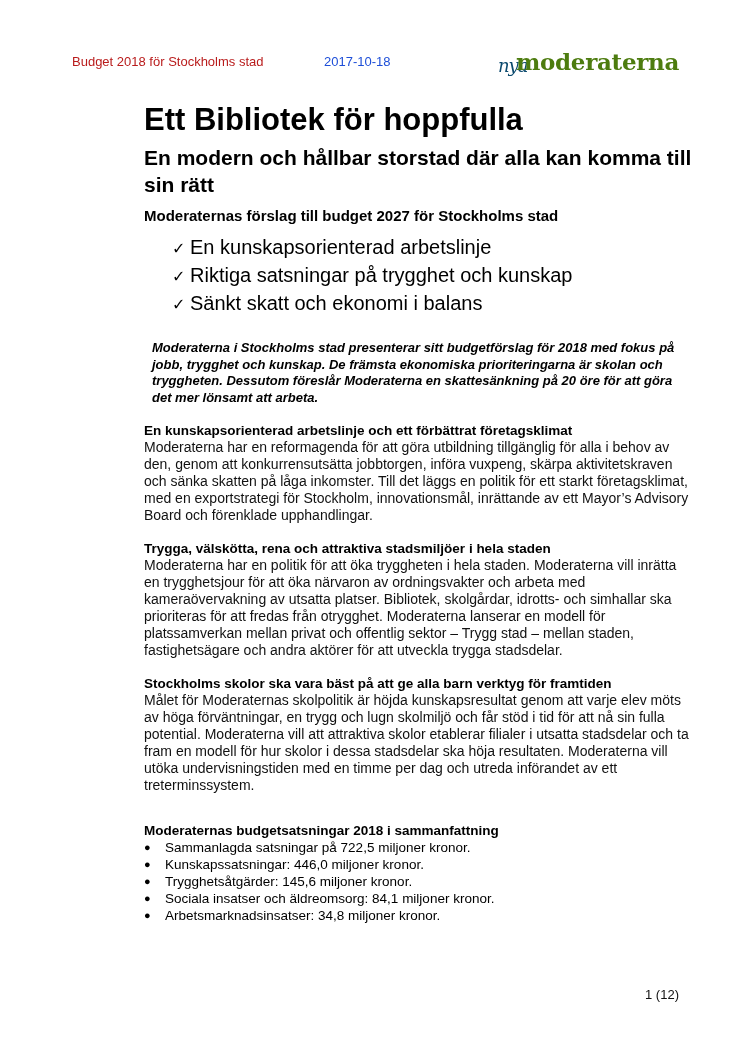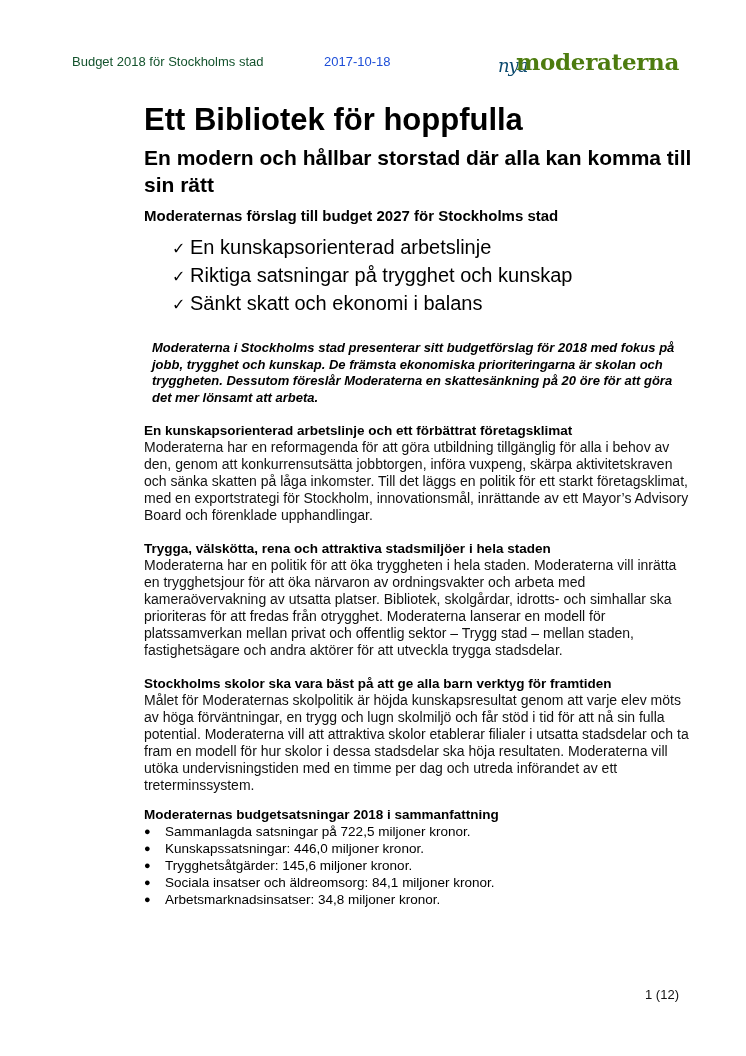--- a/index.html
+++ b/index.html
@@ -2,21 +2,21 @@
 <html><head>
   <meta charset="utf-8">
   <style>
     html, body { margin: 0; padding: 0; background: #ffffff; }
     body {
       width: 746px; height: 1056px; position: relative; overflow: hidden;
       font-family: "Liberation Sans", sans-serif; color: #000;
     }
     .header-left {
       position: absolute; left: 72px; top: 54px;
-      font-size: 13px; color: #14532d;
+      font-size: 13px; color: #b91c1c;
     }
     .header-date { position: absolute; left: 324px; top: 54px; font-size: 13px; color: #1d4ed8; }
     .logo { position: absolute; left: 498px; top: 40px; height: 36px; width: 220px; }
     .logo-nya {
       position: absolute; left: 0; top: 15px;
       font-family: "DejaVu Serif", serif; font-style: italic;
       font-size: 18px; color: #0c4a6e; letter-spacing: -1px;
     }
     .logo-main {
       position: absolute; left: 18px; top: 8px;
@@ -30,21 +30,21 @@
     .checks { list-style: none; margin: 8px 0 0 0; padding: 0 0 0 28px; }
     .checks li { font-size: 20px; line-height: 26px; }
     .checks .check { display: inline-block; width: 14px; margin-right: 4px; font-family: "DejaVu Sans", sans-serif; font-size: 16px; }
     .intro {
       font-size: 13px; font-weight: bold; font-style: italic;
       line-height: 16.6px; margin: 22px 0 0 8px;
     }
     .section { margin-top: 16px; }
     .section h2 { font-size: 13.5px; font-weight: bold; margin: 0; line-height: 17px; }
     .section p { font-size: 14px; margin: 0; line-height: 17px; color: #111; }
-    .summary { margin-top: 12px; }
+    .summary { margin-top: 28px; }
     .summary h2 { font-size: 13.5px; font-weight: bold; margin: 0; line-height: 17px; }
     .summary ul { list-style: none; margin: 0; padding: 0; }
     .summary li { font-size: 13.5px; line-height: 17px; position: relative; padding-left: 21px; }
     .summary li .bullet { position: absolute; left: 0; top: 0; font-size: 11px; }
     .page-number { position: absolute; left: 645px; top: 987px; font-size: 13px; color: #111; }
   </style>
 </head>
 <body>
 
 <div class="header-left">Budget 2018 för Stockholms stad</div>

